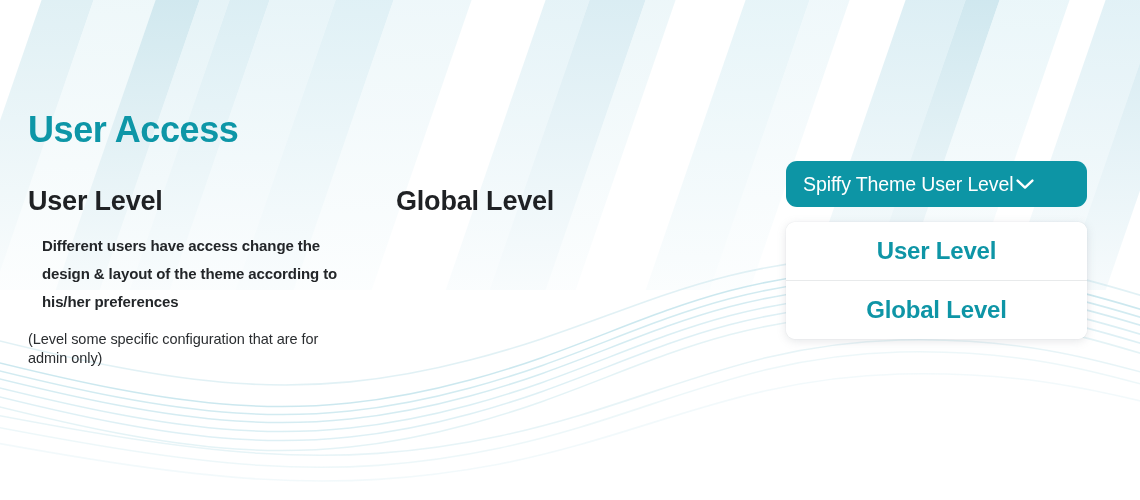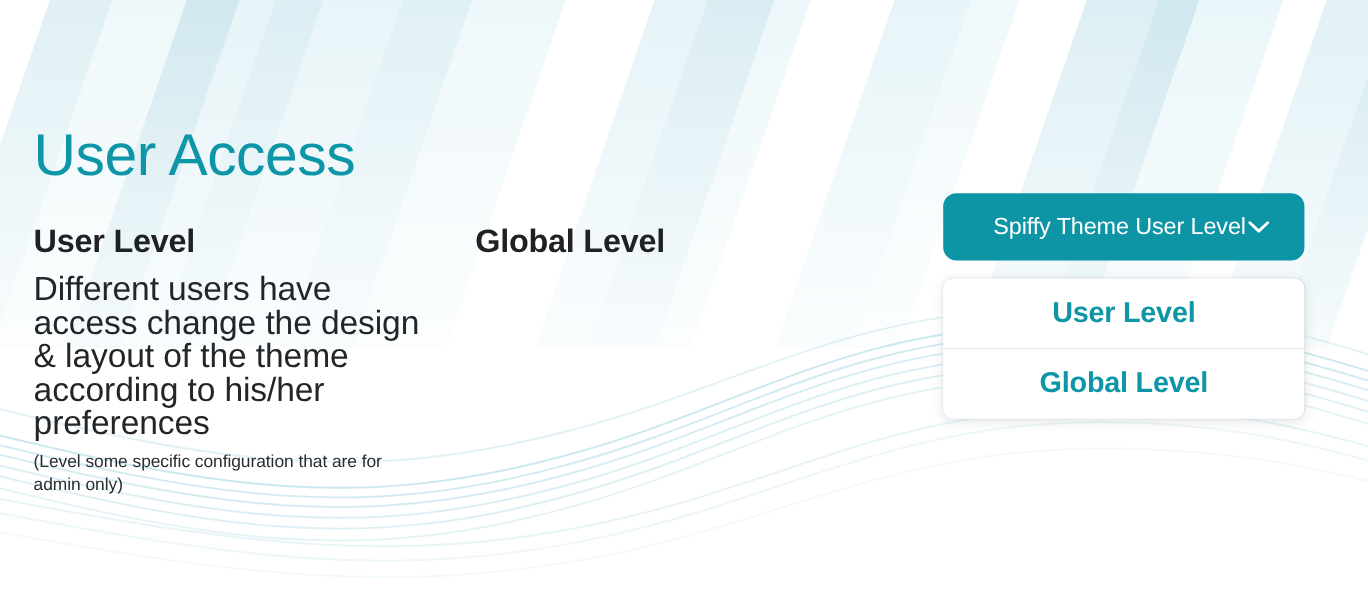--- a/index.html
+++ b/index.html
@@ -50,22 +50,22 @@
     position: relative;
     z-index: 2;
     width: 1140px;
     height: 500px;
   }
 
   #page-title {
     position: absolute;
     left: 28px;
     top: 106px;
-    font-size: 49px;
-    font-weight: normal;
+    font-size: 36px;
+    font-weight: bold;
     letter-spacing: -0.4px;
     color: #0d96a7;
     line-height: 48px;
     white-space: nowrap;
   }
 
   .info-col {
     position: absolute;
     top: 184px;
     width: 330px;
@@ -76,48 +76,49 @@
   .col-heading {
     font-size: 27px;
     font-weight: bold;
     color: #1f2124;
     line-height: 34px;
     letter-spacing: -0.2px;
     margin: 0 0 9px 0;
     white-space: nowrap;
   }
   .col-body {
-    font-size: 28px;
+    font-size: 15px;
     color: #232629;
     line-height: 28px;
-    margin: 0;
+    margin: 14px;
     letter-spacing: -0.1px;
+    font-weight: bold;
   }
   .col-note {
     font-size: 14.5px;
     color: #2a2d30;
     line-height: 19px;
     margin: 9px 0 0 0;
     letter-spacing: -0.05px;
   }
 
   
   #dropdown-widget {
     position: absolute;
     left: 786px;
     top: 161px;
     width: 301px;
   }
   #dropdown-header {
-    height: 56px;
+    height: 46px;
     background: #0d95a5;
     border-radius: 11px;
     display: flex;
     align-items: center;
-    justify-content: center;
+    justify-content: flex-start;
     padding: 0 0 0 17px;
     box-sizing: border-box;
     color: #ffffff;
   }
   #dropdown-header-label {
     font-size: 19.5px;
     color: #ffffff;
     letter-spacing: -0.1px;
     line-height: 22px;
   }

